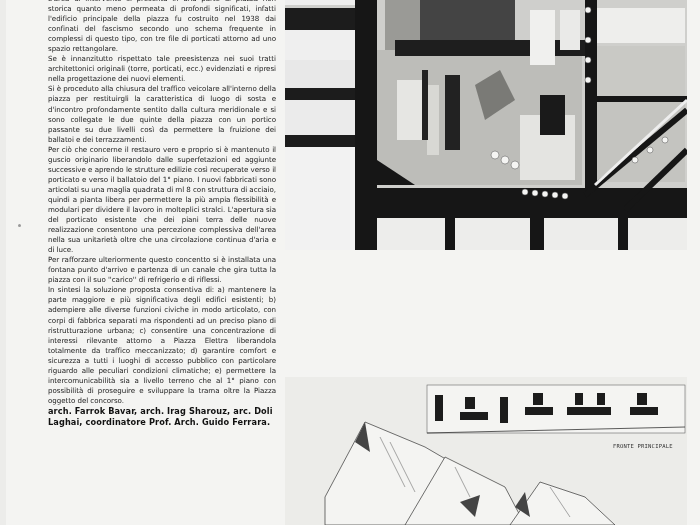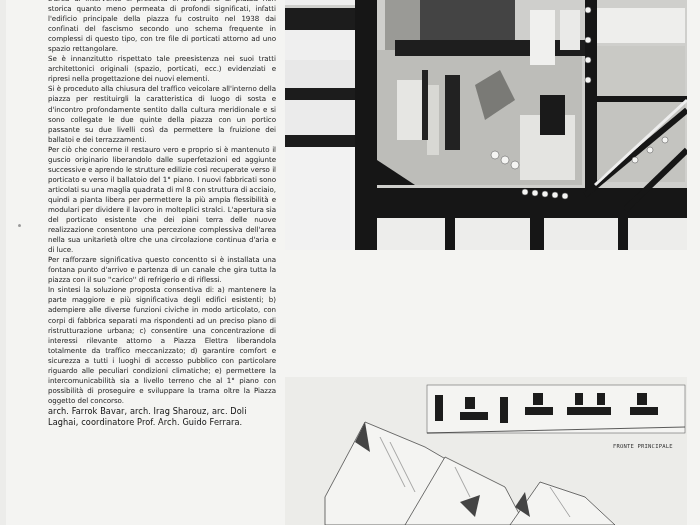--- a/index.html
+++ b/index.html
@@ -10,45 +10,45 @@
     font-family: "DejaVu Sans", sans-serif;
     color: #1e1e1e;
   }
   .text-col {
     position: absolute; left: 48px; top: -6px; width: 228px;
     font-size: 7.1px; line-height: 10.05px;
     text-align: justify; letter-spacing: -0.05px;
     color: #222;
   }
   .text-col p { margin: 0; text-indent: 0; }
-  .text-col p.credits { font-weight: normal; font-size: 8.2px; line-height: 10.6px; color: #111; letter-spacing: 0.1px; text-align: left;}
+  .text-col p.credits { font-weight: bold; font-size: 8.2px; line-height: 10.6px; color: #111; letter-spacing: 0.1px; text-align: left;}
   .margin-mark { position:absolute; left:18px; top:224px; width:3px; height:3px; background:#999; border-radius:50%; }
   .fig {
     position: absolute; overflow: hidden; background: #e6e6e3;
   }
   #fig-plan { left: 285px; top: 0; width: 402px; height: 250px; background:#d9d9d6; }
   #fig-elev { left: 285px; top: 377px; width: 402px; height: 148px; background:#ecece9; }
   .fig svg { display:block; }
   .caption {
     position:absolute; font-family: "DejaVu Sans Mono", monospace; font-size: 5.5px; color:#333; letter-spacing: 0.2px;
   }
   .left-edge { position:absolute; left:0; top:0; width:6px; height:525px; background:#ececea; }
 </style>
 </head>
 <body>
 
 <div class="left-edge"></div>
 <div class="margin-mark"></div>
 
 <div class="text-col">
   <p>L'area di intervento si presenta in una parte di piazza non storica quanto meno permeata di profondi significati, infatti l'edificio principale della piazza fu costruito nel 1938 dai confinati del fascismo secondo uno schema frequente in complessi di questo tipo, con tre file di porticati attorno ad uno spazio rettangolare.</p>
-  <p>Se è innanzitutto rispettato tale preesistenza nei suoi tratti architettonici originali (spazio, porticati, ecc.) evidenziati e ripresi nella progettazione dei nuovi elementi.</p>
+  <p>Se è innanzitutto rispettato tale preesistenza nei suoi tratti architettonici originali (torre, porticati, ecc.) evidenziati e ripresi nella progettazione dei nuovi elementi.</p>
   <p>Si è proceduto alla chiusura del traffico veicolare all'interno della piazza per restituirgli la caratteristica di luogo di sosta e d'incontro profondamente sentito dalla cultura meridionale e si sono collegate le due quinte della piazza con un portico passante su due livelli così da permettere la fruizione dei ballatoi e dei terrazzamenti.</p>
   <p>Per ciò che concerne il restauro vero e proprio si è mantenuto il guscio originario liberandolo dalle superfetazioni ed aggiunte successive e aprendo le strutture edilizie così recuperate verso il porticato e verso il ballatoio del 1° piano. I nuovi fabbricati sono articolati su una maglia quadrata di ml 8 con struttura di acciaio, quindi a pianta libera per permettere la più ampia flessibilità e modulari per dividere il lavoro in molteplici stralci. L'apertura sia del porticato esistente che dei piani terra delle nuove realizzazione consentono una percezione complessiva dell'area nella sua unitarietà oltre che una circolazione continua d'aria e di luce.</p>
-  <p>Per rafforzare significativa questo concentto si è installata una fontana punto d'arrivo e partenza di un canale che gira tutta la piazza con il suo ''carico'' di refrigerio e di riflessi.</p>
+  <p>Per rafforzare ulteriormente questo concentto si è installata una fontana punto d'arrivo e partenza di un canale che gira tutta la piazza con il suo ''carico'' di refrigerio e di riflessi.</p>
   <p>In sintesi la soluzione proposta consentiva di: a) mantenere la parte maggiore e più significativa degli edifici esistenti; b) adempiere alle diverse funzioni civiche in modo articolato, con corpi di fabbrica separati ma rispondenti ad un preciso piano di ristrutturazione urbana; c) consentire una concentrazione di interessi rilevante attorno a Piazza Elettra liberandola totalmente da traffico meccanizzato; d) garantire comfort e sicurezza a tutti i luoghi di accesso pubblico con particolare riguardo alle peculiari condizioni climatiche; e) permettere la intercomunicabilità sia a livello terreno che al 1° piano con possibilità di proseguire e sviluppare la trama oltre la Piazza oggetto del concorso.</p>
   <p class="credits">arch. Farrok Bavar, arch. Irag Sharouz, arc. Doli Laghai, coordinatore Prof. Arch. Guido Ferrara.</p>
 </div>
 
 <div class="fig" id="fig-plan">
   <svg width="402" height="250" viewBox="0 0 402 250">
     <rect x="0" y="0" width="402" height="250" fill="#cfcfcc"></rect>
 
     <rect x="0" y="0" width="70" height="5" fill="#eee"></rect>
     <rect x="0" y="8" width="70" height="22" fill="#1c1c1c"></rect>

